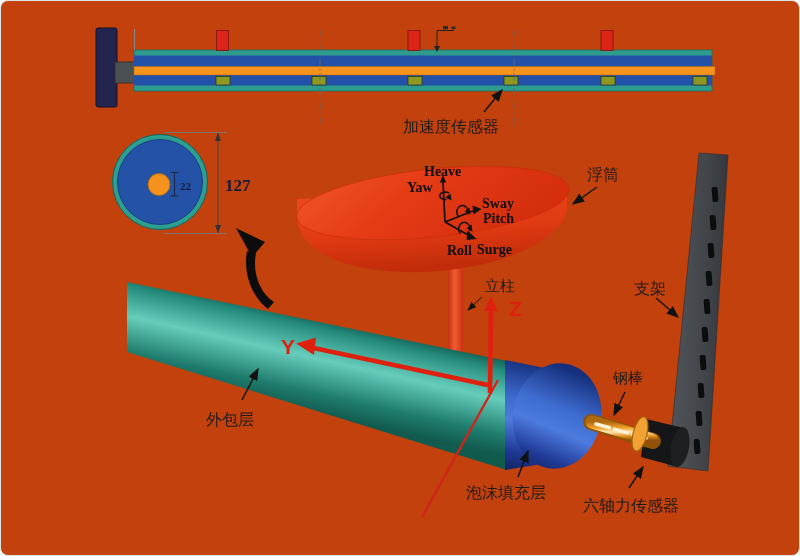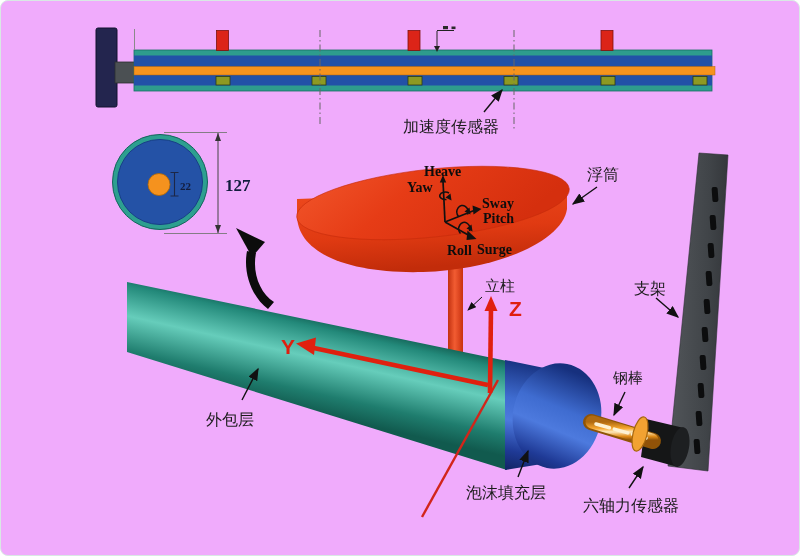--- a/index.html
+++ b/index.html
@@ -1,16 +1,16 @@
 <!DOCTYPE html>
 <html><head>
 <meta charset="utf-8">
 <style>
   html,body{margin:0;padding:0;background:#ffffff;}
-  .stage{width:800px;height:556px;position:relative;background:#f0abfc;
+  .stage{width:800px;height:556px;position:relative;background:#c2410c;
          border-radius:8px;border:1px solid #d9e8e4;box-sizing:border-box;
          font-family:"Liberation Sans",sans-serif;overflow:hidden;}
   svg text{user-select:none;}
   .cn{font-family:"Liberation Sans",sans-serif;font-size:16px;fill:#1c1c1c;}
   .cn-s{font-family:"Liberation Sans",sans-serif;font-size:15px;fill:#1c1c1c;}
   .axis{font-family:"Liberation Serif",serif;font-weight:bold;font-size:14px;fill:#0d0d0d;}
   .dim{font-family:"Liberation Serif",serif;font-weight:bold;fill:#131d3e;}
   .redaxis{font-family:"Liberation Sans",sans-serif;font-weight:bold;font-size:21px;fill:#df1f0f;}
 </style>
 </head>

